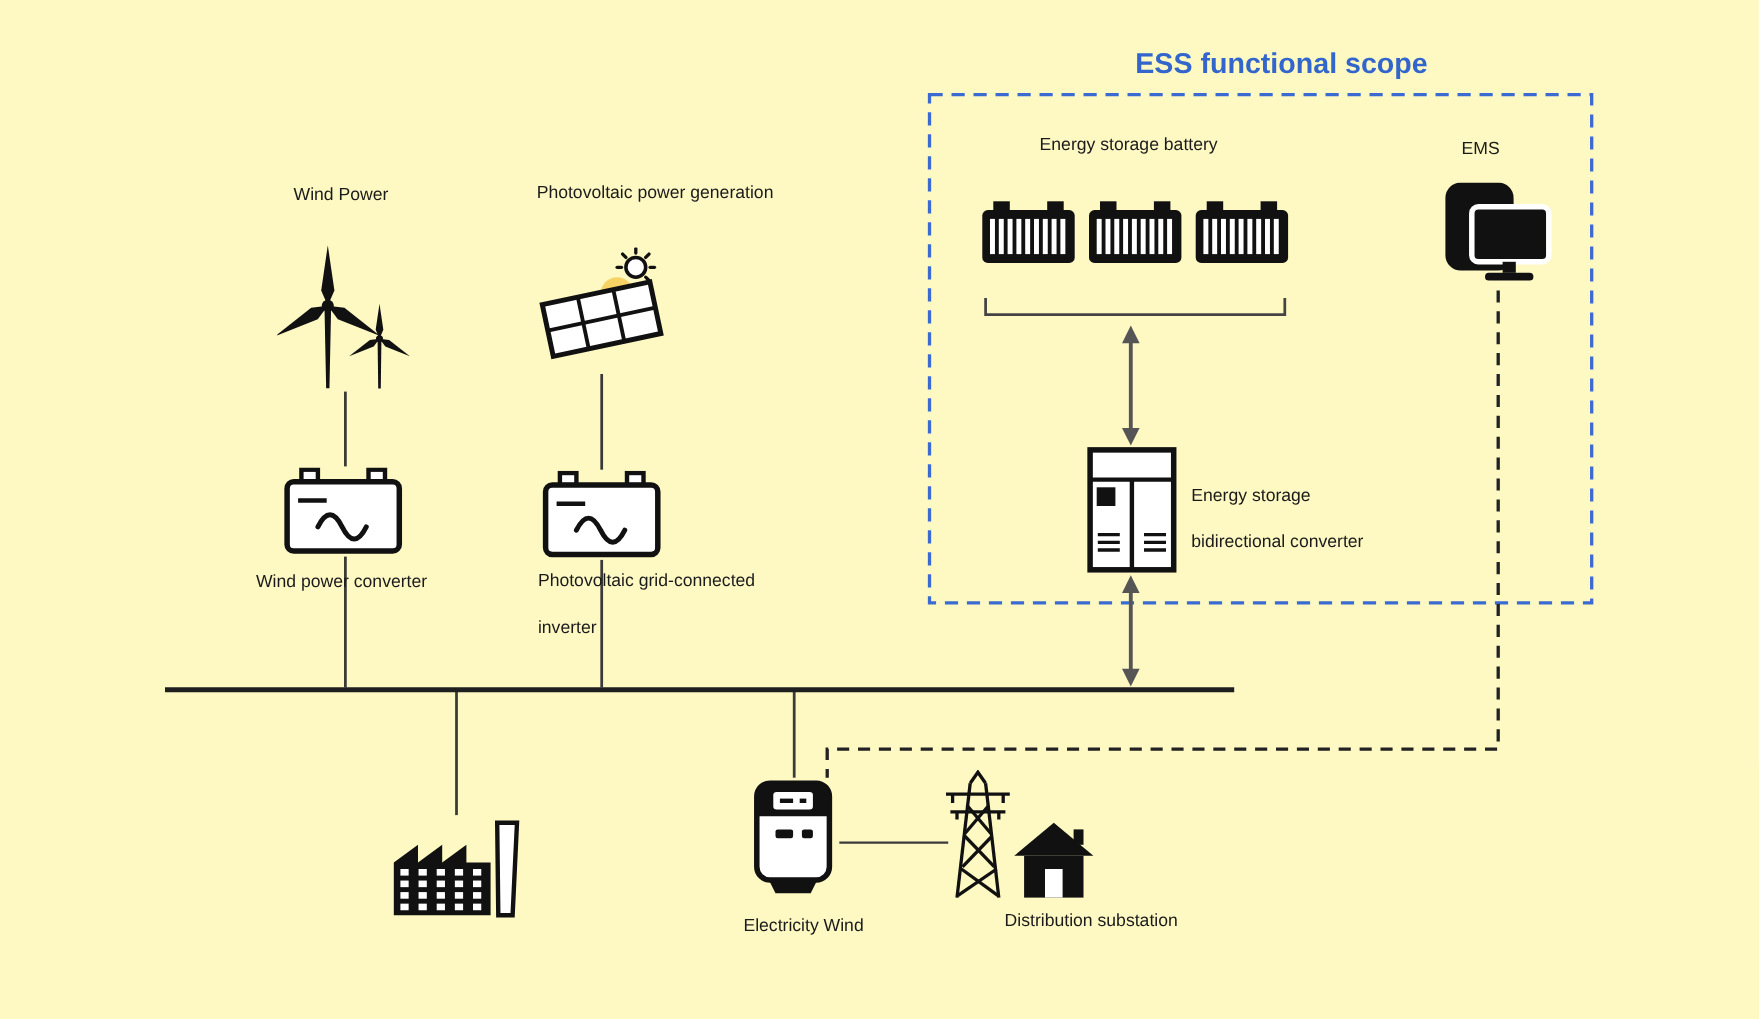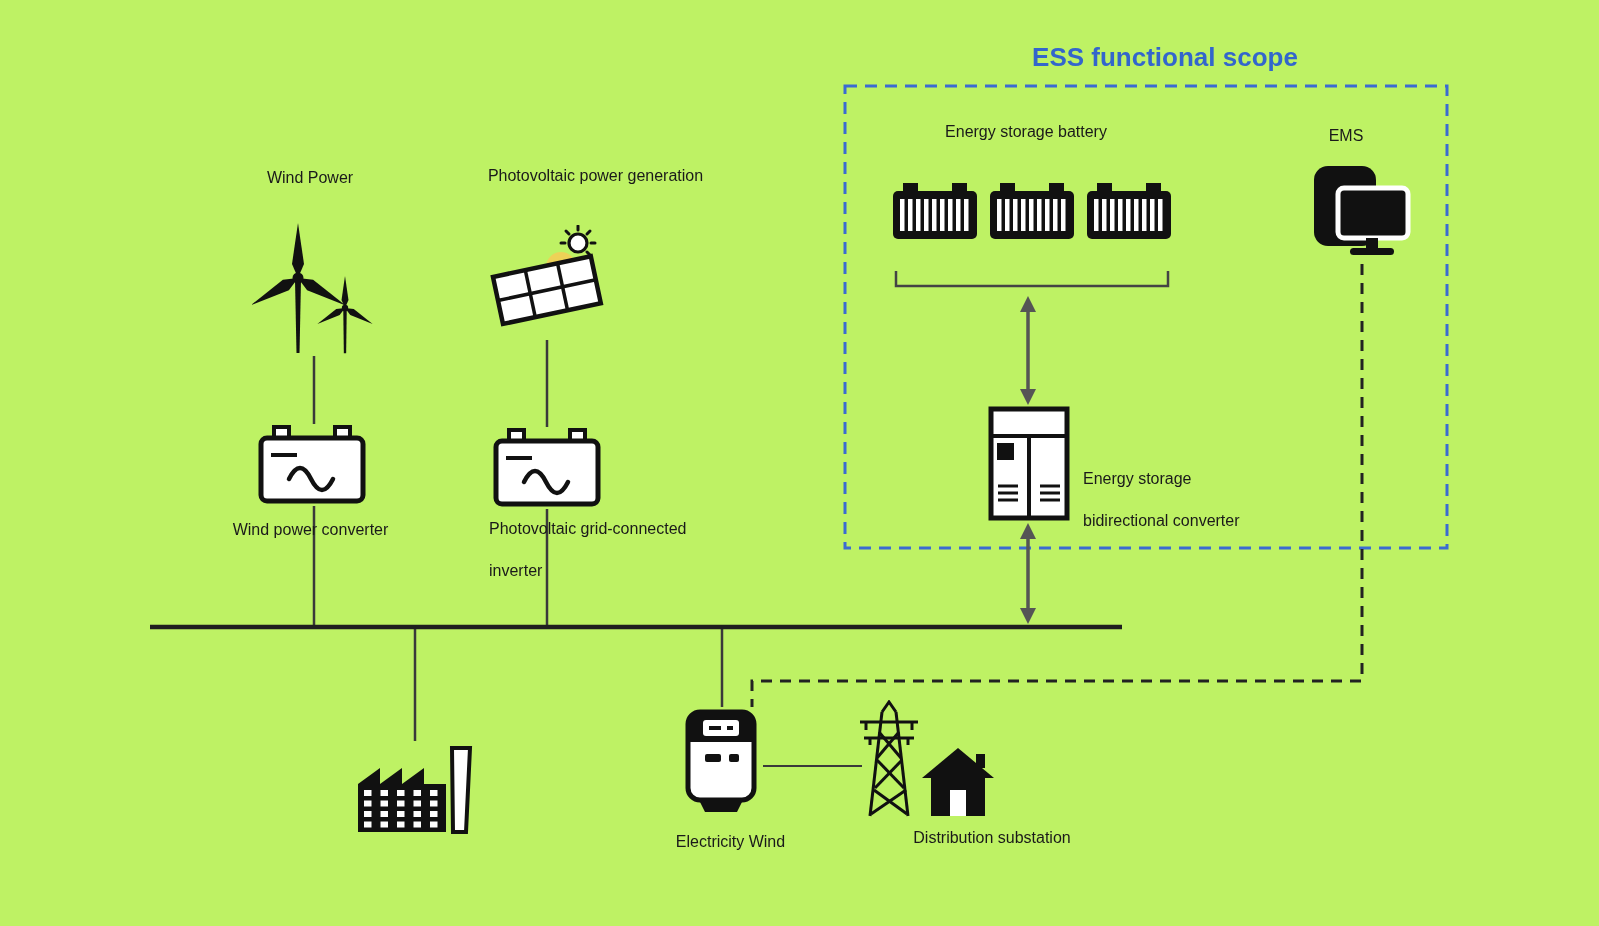--- a/index.html
+++ b/index.html
@@ -1,19 +1,19 @@
 <!DOCTYPE html>
 <html><head>
 <meta charset="utf-8">
 <style>
   html,body{margin:0;padding:0;background:#ffffff;}
   #stage{
     position:relative;
     width:1599px;height:926px;
-    background:#bef264;
+    background:#fef9c3;
     font-family:"Liberation Sans", sans-serif;
     color:#1a1a1a;
     overflow:hidden;
   }
   .label{
     position:absolute;
     font-size:16px;
     line-height:1.3;
     color:#1a1a1a;
     text-align:center;
@@ -79,21 +79,21 @@
   <div class="label" style="left:168px;top:520px;width:285px;text-align:center;">Wind power converter</div>
 
   <div class="label left twoline" style="left:489px;top:508px;width:340px;">
     <div>Photovoltaic grid-connected</div>
     <div>inverter</div>
   </div>
 
   <div class="label" style="left:878px;top:122px;width:296px;">Energy storage battery</div>
   <div class="label" style="left:1291px;top:126px;width:110px;">EMS</div>
 
-  <div class="label left twoline" style="left:1083px;top:430px;width:290px;margin-top:28px;">
+  <div class="label left twoline" style="left:1083px;top:430px;width:290px;">
     <div>Energy storage</div>
     <div>bidirectional converter</div>
   </div>
 
   <div class="label" style="left:628px;top:832px;width:205px;">Electricity Wind</div>
   <div class="label" style="left:852px;top:828px;width:280px;">Distribution substation</div>
 
   <div class="node" style="left:252px;top:220px;width:125px;height:135px;">
     <svg width="125" height="135" viewBox="0 0 125 135">
       <g fill="#111111">

